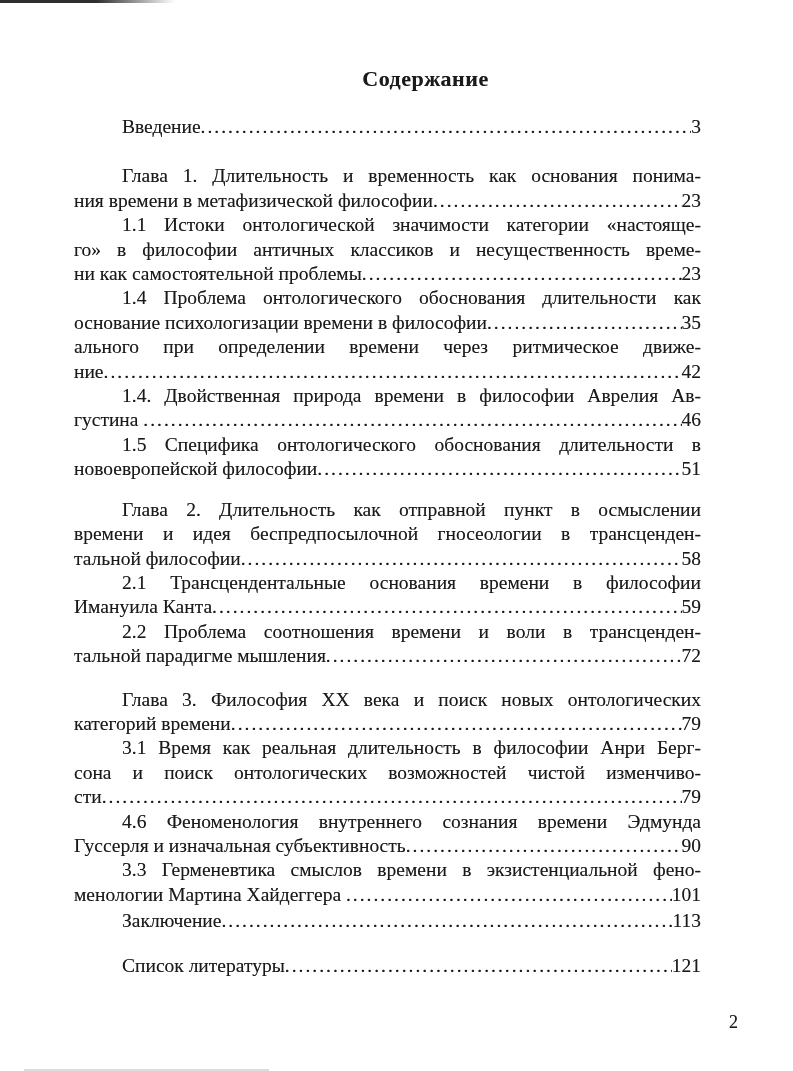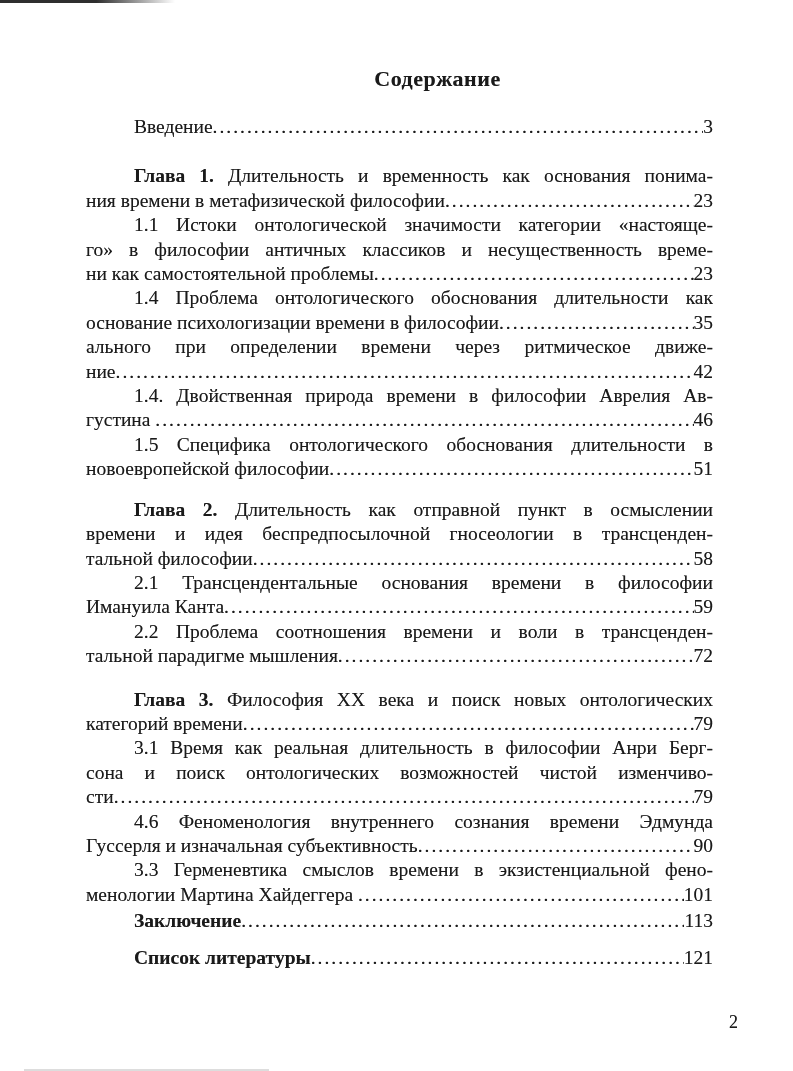--- a/index.html
+++ b/index.html
@@ -22,41 +22,41 @@
     background: linear-gradient(to right, #2e2e2e 55%, rgba(46,46,46,0) 100%);
   }
   .scan-bottom {
     position: absolute; bottom: 0; left: 24px;
     width: 245px; height: 2px;
     background: #c7c7c7; opacity: 0.6;
   }
 
   .content {
     position: absolute;
-    left: 86px;
+    left: 74px;
     top: 66px;
     width: 627px;
   }
 
   .title {
     font-weight: bold;
     font-size: 22px;
     line-height: 26px;
     letter-spacing: 0.5px;
     text-align: center;
     transform: translateX(38px);
     margin: 0 0 23px 0;
   }
 
   .sec { margin: 0; }
   .sec-chapter1     { margin-top: 25px; }
   .sec-chapter2     { margin-top: 16px; }
   .sec-chapter3     { margin-top: 19px; }
   .sec-conclusion   { margin-top: 2px;  }
-  .sec-bibliography { margin-top: 12px; }
+  .sec-bibliography { margin-top: 20px; }
 
   .line {
     font-size: 19.5px;
     line-height: 24.4px;
   }
   .line.indent { padding-left: 48px; }
 
   
   .line.fill {
     text-align: justify;
@@ -73,21 +73,21 @@
   .leaderline .t, .leaderline b { white-space: pre; flex: 0 0 auto; }
   .dots {
     flex: 1 1 0;
     min-width: 0;
     overflow: hidden;
     white-space: nowrap;
     letter-spacing: 2px;
   }
   .pg { flex: 0 0 auto; white-space: pre; }
 
-  b { font-weight: bold; }
+  b { font-weight: normal; }
 
   .pagenum {
     position: absolute;
     left: 729px;
     top: 1012px;
     font-size: 18px;
     line-height: 20px;
   }
 </style>
 </head>

